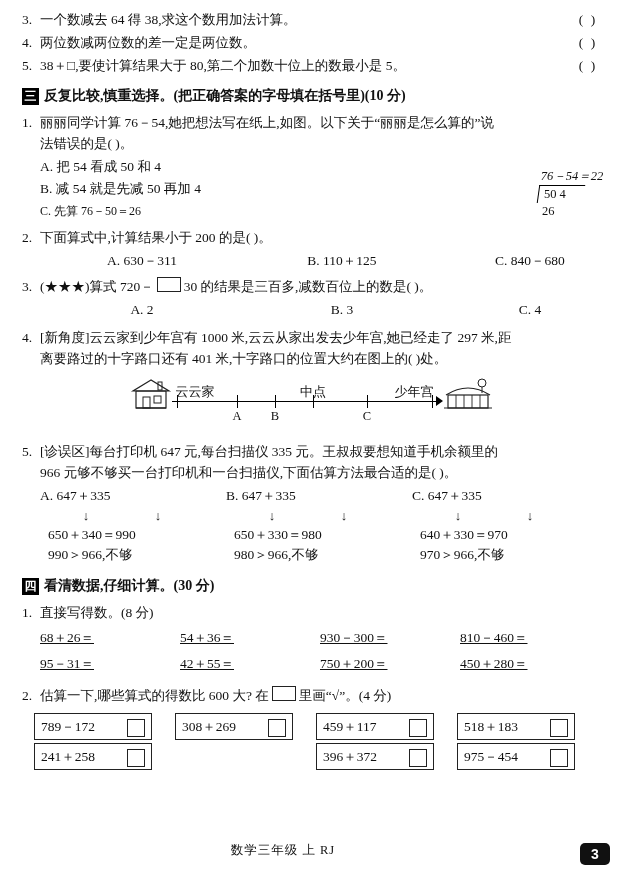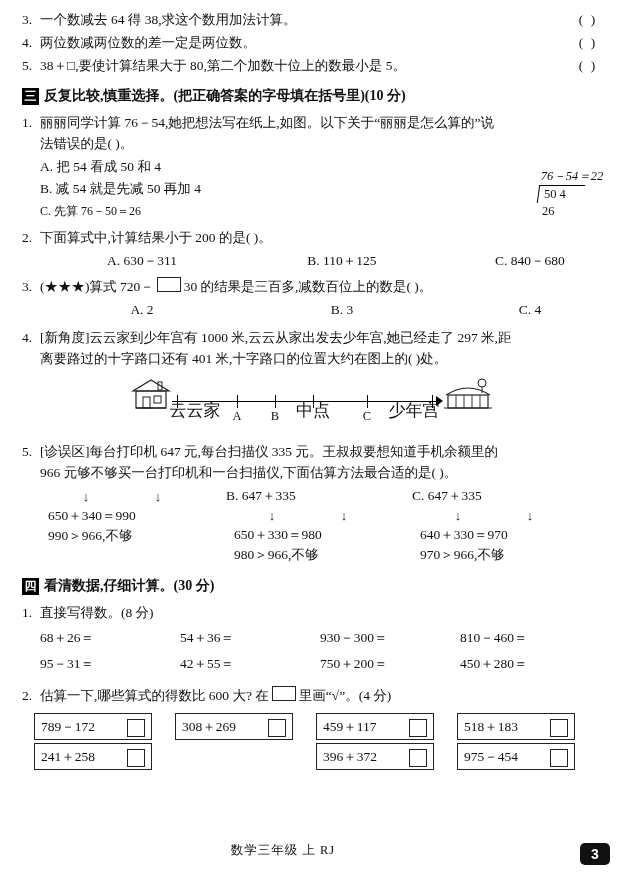--- a/index.html
+++ b/index.html
@@ -154,22 +154,22 @@
     border-left: 1.4px solid #000;
   }
   .tlabel {
     position: absolute;
     top: 34px;
     font-size: 12.5px;
     transform: translateX(-50%);
   }
   .nl-text {
     position: absolute;
-    top: 24px;
-    font-size: 17px;
+    top: 8px;
+    font-size: 13px;
     transform: translateX(-50%);
   }
   .house, .palace {
     position: absolute;
     top: 2px;
   }
 
   
   .est-wrap {
     display: flex;
@@ -190,21 +190,21 @@
   }
   .est-line { margin-left: 8px; line-height: 20px; }
 
   
   .calc-grid {
     display: flex;
     margin-left: 18px;
     font-size: 13.5px;
     line-height: 26px;
   }
-  .calc-col { flex: 0 0 140px; }
+  .calc-col { flex: 0 0 140px; text-decoration: underline; }
 
   
   .box-grid {
     display: flex;
     margin: 7px 0 0 12px;
   }
   .box-col { flex: 0 0 141px; }
   .expr-box {
     border: 1.3px solid #222;
     width: 118px;
@@ -378,20 +378,21 @@
         <span class="q-num">5.</span>
         <span class="q-text">
           <span>[诊误区]</span><span>每台打印机 647 元,每台扫描仪 335 元。王叔叔要想知道手机余额里的</span>
         </span>
       </div>
       <div class="indent">966 元够不够买一台打印机和一台扫描仪,下面估算方法最合适的是(      )。</div>
     </div>
 
     <div class="est-wrap">
       <div class="est-col">
+        <div class="est-head">A. 647＋335</div>
         <div class="est-arrows">
           <span class="arrow">↓</span>
           <span class="arrow">↓</span>
         </div>
         <div class="est-line">650＋340＝990</div>
         <div class="est-line">990＞966,不够</div>
       </div>
       <div class="est-col">
         <div class="est-head">B. 647＋335</div>
         <div class="est-arrows">

